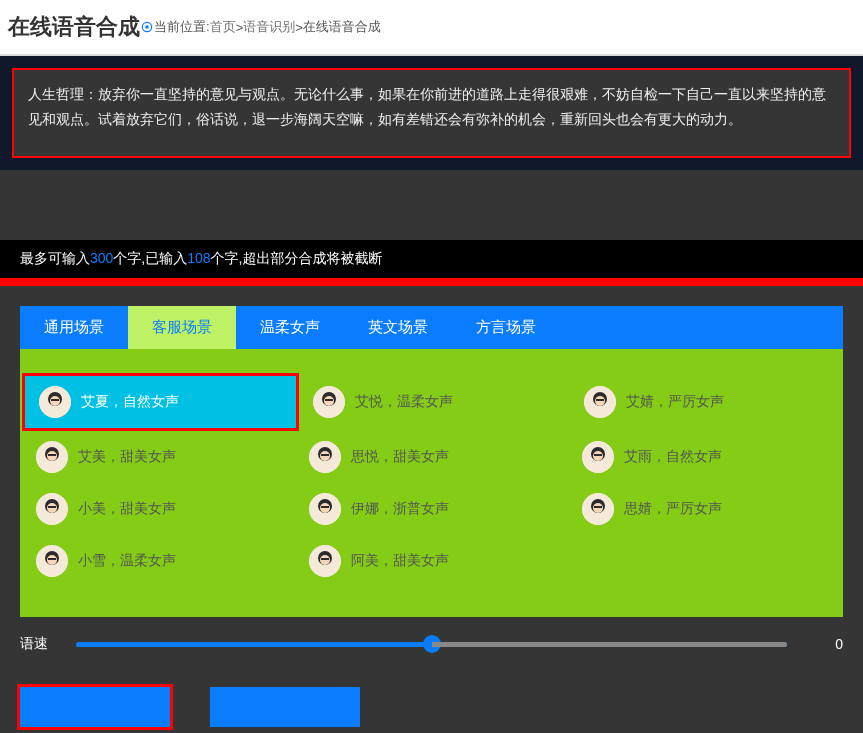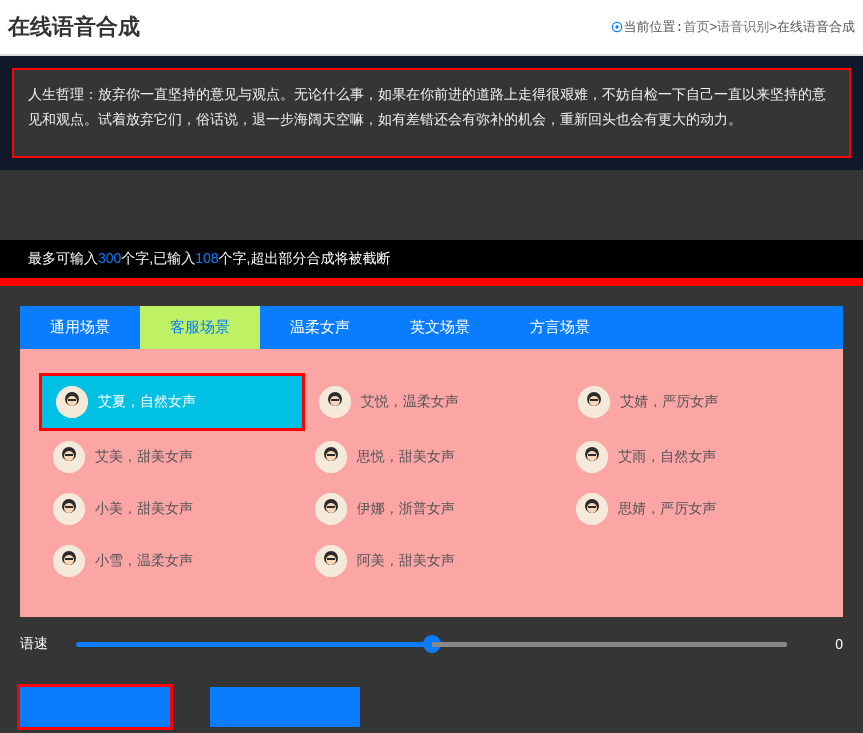--- a/index.html
+++ b/index.html
@@ -1,33 +1,33 @@
 <!DOCTYPE html>
 <html><head>
 <meta charset="utf-8">
 <style>
 * { margin: 0; padding: 0; box-sizing: border-box; }
 body { font-family: "Microsoft YaHei", Arial, sans-serif; background: #fff; width: 863px; }
-.header { display: flex; justify-content: space-between; align-items: center; padding: 12px 8px; border-bottom: 2px solid #ddd; font-family: Liberation Mono, monospace; }
+.header { display: flex; align-items: center; padding: 12px 8px; border-bottom: 2px solid #ddd; }
 .header-title { font-size: 22px; font-weight: bold; color: #333; }
 .breadcrumb { font-size: 13px; color: #555; display: flex; align-items: center; }
 .breadcrumb a { color: #737373; text-decoration: none; }
 .loc-icon { width: 14px; height: 14px; display: inline-block; }
 .main-panel { background: #0f172a; padding: 0; }
 .text-area-wrap { padding: 12px; }
 .text-area { border: 2px solid #ff0000; background: #353535; color: #eee; padding: 12px 14px; font-size: 14px; line-height: 1.8; min-height: 90px; }
 .gap-dark { height: 70px; background: #353535; }
-.status-bar { background: #000; color: #fff; padding: 10px 28px; font-size: 14px; }
+.status-bar { background: #000; color: #fff; padding: 10px 20px; font-size: 14px; }
 .status-bar .hl { color: #0a7cff; }
 .red-strip { background: #ff0000; height: 8px; }
 .control-panel { background: #353535; padding: 20px 20px 24px; }
 .tabs { display: flex; background: #0a7cff; }
-.tab { padding: 12px 30px; color: #fff; font-size: 15px; cursor: pointer; }
+.tab { padding: 12px 24px; color: #fff; font-size: 15px; cursor: pointer; }
 .tab.active { background: #bef264; color: #0a7cff; }
-.voice-panel { background: #fca5a5; padding: 24px 19px 30px; }
+.voice-panel { background: #84cc16; padding: 24px 2px 30px; }
 .voice-row { display: flex; }
 .voice-item { flex: 1; display: flex; align-items: center; gap: 10px; padding: 10px 14px; cursor: pointer; font-size: 14px; color: #555; }
 .voice-item.selected { background: #00c0e4; color: #fff; }
 .voice-item.selected-border { border: 3px solid #ff0000; }
 .avatar { width: 32px; height: 32px; border-radius: 50%; background: #f0e6d8; display: flex; align-items: center; justify-content: center; flex-shrink: 0; overflow: hidden; }
 .avatar svg { width: 100%; height: 100%; }
 .voice-item.empty { visibility: hidden; }
 .sliders { padding: 18px 0 10px; }
 .slider-row { display: flex; align-items: center; gap: 16px; margin-bottom: 24px; color: #fff; font-size: 14px; }
 .slider-label { width: 40px; }

